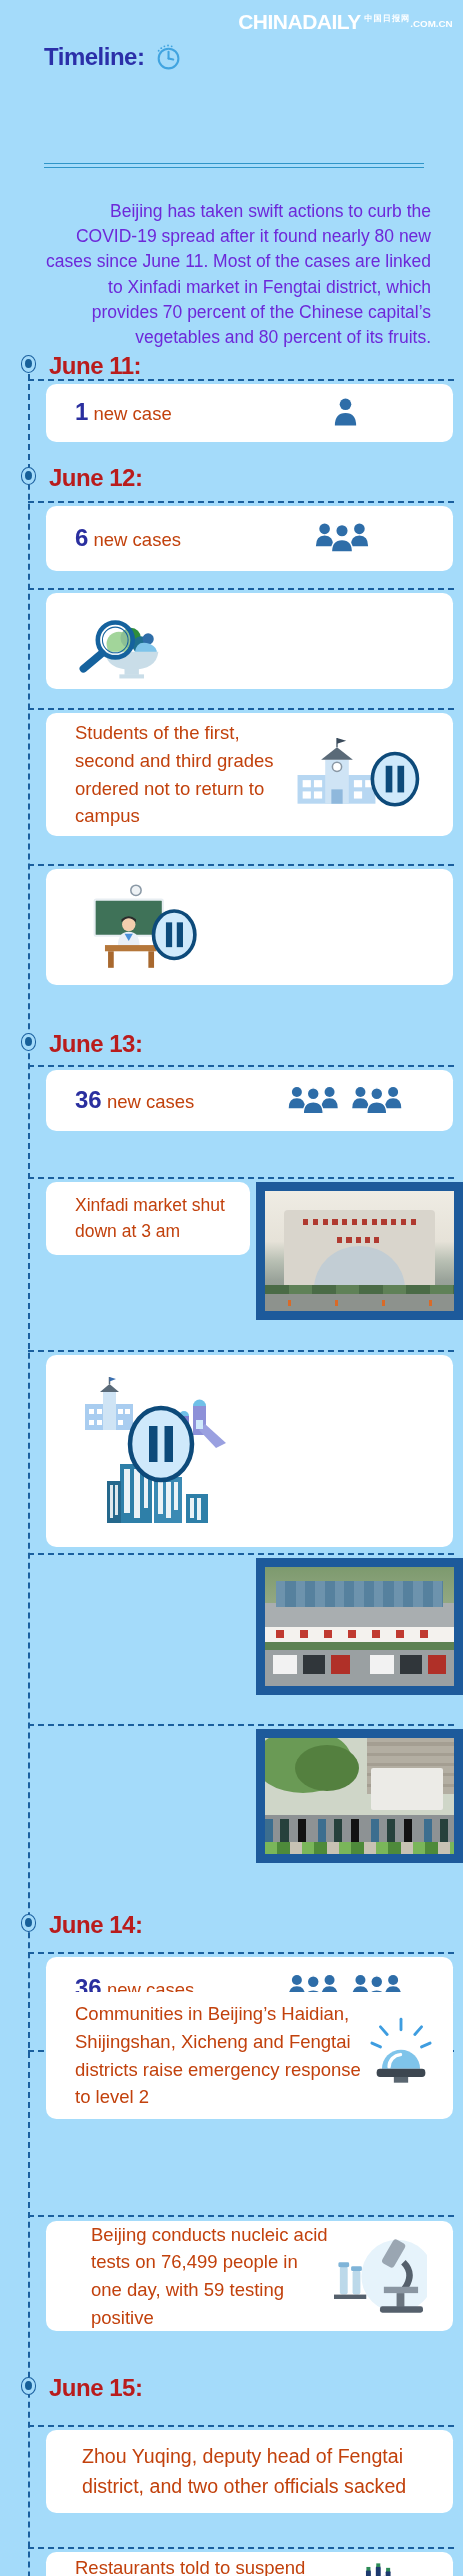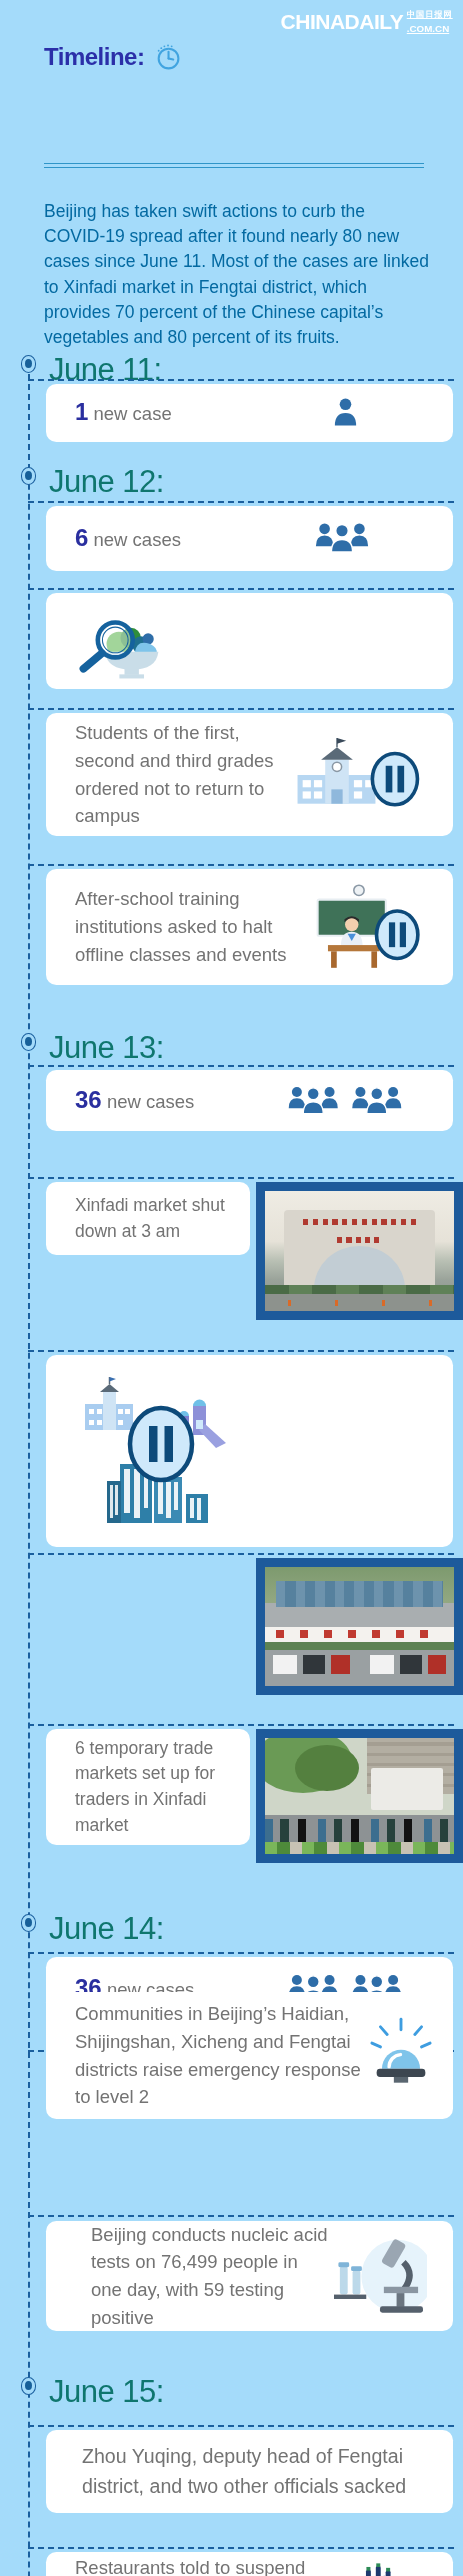--- a/index.html
+++ b/index.html
@@ -1,43 +1,43 @@
 <!DOCTYPE html>
 <html style="font-size:8.2px"><head>
 <meta charset="utf-8">
 <style>
   html,body{margin:0;padding:0;background:#ffffff;}
   #canvas{position:relative;width:464px;height:3230px;background:#a4dbfa;overflow:hidden;
           font-family:"Liberation Sans",sans-serif;}
   
-  .toplogo{position:absolute;top:11.3px;right:11.3px;display:flex;align-items:flex-start;color:#fff;}
+  .toplogo{position:absolute;top:11.3px;right:11.3px;display:flex;align-items:center;color:#fff;}
   .toplogo .main{font-size:21px;font-weight:900;letter-spacing:-0.5px;line-height:1;}
-  .toplogo .sub{margin-left:3.6px;display:flex;flex-direction:column;line-height:1;text-decoration:underline;}
+  .toplogo .sub{margin-left:3.6px;display:flex;flex-direction:row;line-height:1;}
   .toplogo .cn{font-size:8.2px;font-weight:700;letter-spacing:1px;}
   .toplogo .dom{font-size:9.8px;font-weight:800;margin-top:4px;}
   
   .kicker{position:absolute;left:44px;top:43px;display:flex;align-items:flex-end;gap:9.3px;}
   .kicker .ktext{font-size:24px;font-weight:800;color:#2b2fa8;letter-spacing:-0.5px;}
   .pagetitle{position:absolute;left:44px;top:77px;width:407px;font-size:29px;font-weight:800;
              color:#2b2fa8;line-height:1.17;letter-spacing:-0.5px;}
   .divider{position:absolute;left:44px;top:163px;width:380px;height:2.6px;
            border-top:1px solid #2f95c8;border-bottom:1px solid #2f95c8;}
-  .intro{position:absolute;left:44px;top:181px;width:387px;font-size:17.5px;line-height:1.45;color:#0369a1;}
+  .intro{position:absolute;left:44px;top:181px;width:387px;font-size:17.5px;line-height:1.45;color:#6d28d9;text-align:right;}
   
   .vline{position:absolute;left:28px;top:364px;height:2623px;width:0;border-left:2.1px dashed #1a5f9e;}
   .dash{position:absolute;left:28px;width:426px;height:0;border-top:2.1px dashed #1a5f9e;}
   .bullet{position:absolute;left:20.6px;width:13.4px;height:15.5px;border:1.5px solid #1a5f9e;border-radius:50%;
           background:#a4dbfa;display:flex;align-items:center;justify-content:center;}
   .bullet i{display:block;width:7.2px;height:9.3px;background:#176099;border-radius:50%;}
-  .datehead{position:absolute;left:49px;font-size:31px;font-weight:400;color:#0f766e;letter-spacing:-0.5px;}
+  .datehead{position:absolute;left:49px;font-size:24px;font-weight:700;color:#b91c1c;letter-spacing:-0.5px;}
   
   .card{position:absolute;left:46px;width:407px;background:#fff;border-radius:10.3px;
         display:flex;align-items:center;justify-content:space-between;box-sizing:border-box;}
   .card.narrow{width:204px;}
-  .ctext{color:#737373;font-size:18.5px;line-height:1.5;}
+  .ctext{color:#c2410c;font-size:18.5px;line-height:1.5;}
   .ctext.sm{font-size:17.5px;line-height:1.47;}
   .numline{display:flex;align-items:baseline;gap:5.2px;}
   .cnum{font-size:24px;font-weight:800;color:#2a2f9f;}
   .icon{flex:0 0 auto;}
   
   .photo{position:absolute;border:9.3px solid #1d5a9b;box-sizing:border-box;overflow:hidden;background:#dfe6ea;}
   .ph{position:absolute;}
 </style>
 </head>
 <body>
@@ -152,21 +152,20 @@
       <circle cx="85" cy="64" r="9" fill="#fff" stroke="#8a98a5" stroke-width="3"></circle>
       <rect x="74" y="108" width="22" height="28" fill="#8fb8dc"></rect>
       <ellipse cx="198" cy="88" rx="44" ry="50" fill="#cfe9fb" stroke="#0d4a7a" stroke-width="7"></ellipse>
       <rect x="180" y="62" width="13" height="52" fill="#0d4a7a"></rect>
       <rect x="203" y="62" width="13" height="52" fill="#0d4a7a"></rect>
     </svg>
   </div>
 
   <div class="dash" style="top:864px"></div>
   <div class="card" style="top:869px;height:116px;padding:0 31px 0 29px">
-    <div class="ctext" style="width:216px">After-school training institutions asked to halt offline classes and events</div>
     <svg class="icon" width="124" height="88" viewBox="0 0 240 170">
       <circle cx="118" cy="14" r="10" fill="#eef2f5" stroke="#8a98a5" stroke-width="3"></circle>
       <rect x="38" y="32" width="132" height="70" rx="3" fill="#3f7258" stroke="#e8eef2" stroke-width="4"></rect>
       <circle cx="104" cy="80" r="13" fill="#f3cfae"></circle>
       <path d="M90 76 Q104 60 118 76 L118 70 Q104 58 90 70 Z" fill="#2b2b2b"></path>
       <path d="M83 122 Q83 94 104 94 Q125 94 125 122 Z" fill="#e9eff6"></path>
       <path d="M96 98 L104 112 L112 98 Z" fill="#4a90d9"></path>
       <rect x="58" y="120" width="100" height="12" fill="#b5773a"></rect>
       <rect x="64" y="132" width="11" height="32" fill="#a8682e"></rect>
       <rect x="142" y="132" width="11" height="32" fill="#a8682e"></rect>
@@ -279,23 +278,20 @@
     <div class="ph" style="left:0;top:0;width:100%;height:30%;background:linear-gradient(180deg,#7d9a6e,#93a882)"></div>
     <div class="ph" style="left:6%;top:12%;width:88%;height:22%;background:repeating-linear-gradient(90deg,#6d93ad 0 9.3px,#56819e 9.3px 19.6px)"></div>
     <div class="ph" style="left:0;top:50%;width:100%;height:13%;background:#f4f2ee"></div>
     <div class="ph" style="left:6%;top:53%;width:88%;height:7%;background:repeating-linear-gradient(90deg,#c03a30 0 7.7px,transparent 7.7px 24px)"></div>
     <div class="ph" style="left:0;top:63%;width:100%;height:7%;background:#5d8253"></div>
     <div class="ph" style="left:0;top:70%;width:100%;height:30%;background:#9aa0a2"></div>
     <div class="ph" style="left:4%;top:74%;width:92%;height:16%;background:repeating-linear-gradient(90deg,#f2f2f2 0 24px,#9aa0a2 24px 30px,#30363a 30px 52px,#9aa0a2 52px 58px,#b03028 58px 77px,#9aa0a2 77px 97px)"></div>
   </div>
 
   <div class="dash" style="top:1724px"></div>
-  <div class="card narrow" style="top:1729px;height:116px;padding:0 12.4px 0 29px">
-    <div class="ctext sm">6 temporary trade markets set up for traders in Xinfadi market</div>
-  </div>
   <div class="photo" style="left:256px;top:1729px;width:207px;height:134px">
     <div class="ph" style="inset:0;background:#cfd6c8"></div>
     <div class="ph" style="right:0;top:0;width:46%;height:48%;background:repeating-linear-gradient(0deg,#b3aea2 0 7.2px,#a49e92 7.2px 10.3px)"></div>
     <div class="ph" style="left:-6%;top:-8%;width:52%;height:55%;background:#6a9a55;border-radius:50%"></div>
     <div class="ph" style="left:16%;top:6%;width:34%;height:40%;background:#54803f;border-radius:50%"></div>
     <div class="ph" style="right:6%;top:26%;width:38%;height:36%;background:#ecebe7;border-radius:2.1px"></div>
     <div class="ph" style="left:0;bottom:0;width:100%;height:34%;background:#8d9294"></div>
     <div class="ph" style="left:0;bottom:10%;width:100%;height:20%;background:repeating-linear-gradient(90deg,#3c6e8f 0 8.2px,transparent 8.2px 15.5px,#26413c 15.5px 24px,transparent 24px 33px,#121212 33px 41px,transparent 41px 53px)"></div>
     <div class="ph" style="left:0;bottom:0;width:100%;height:10%;background:repeating-linear-gradient(90deg,#7ab65a 0 12.4px,#4e8a3a 12.4px 25px,#c8c2b4 25px 37px)"></div>
   </div>

